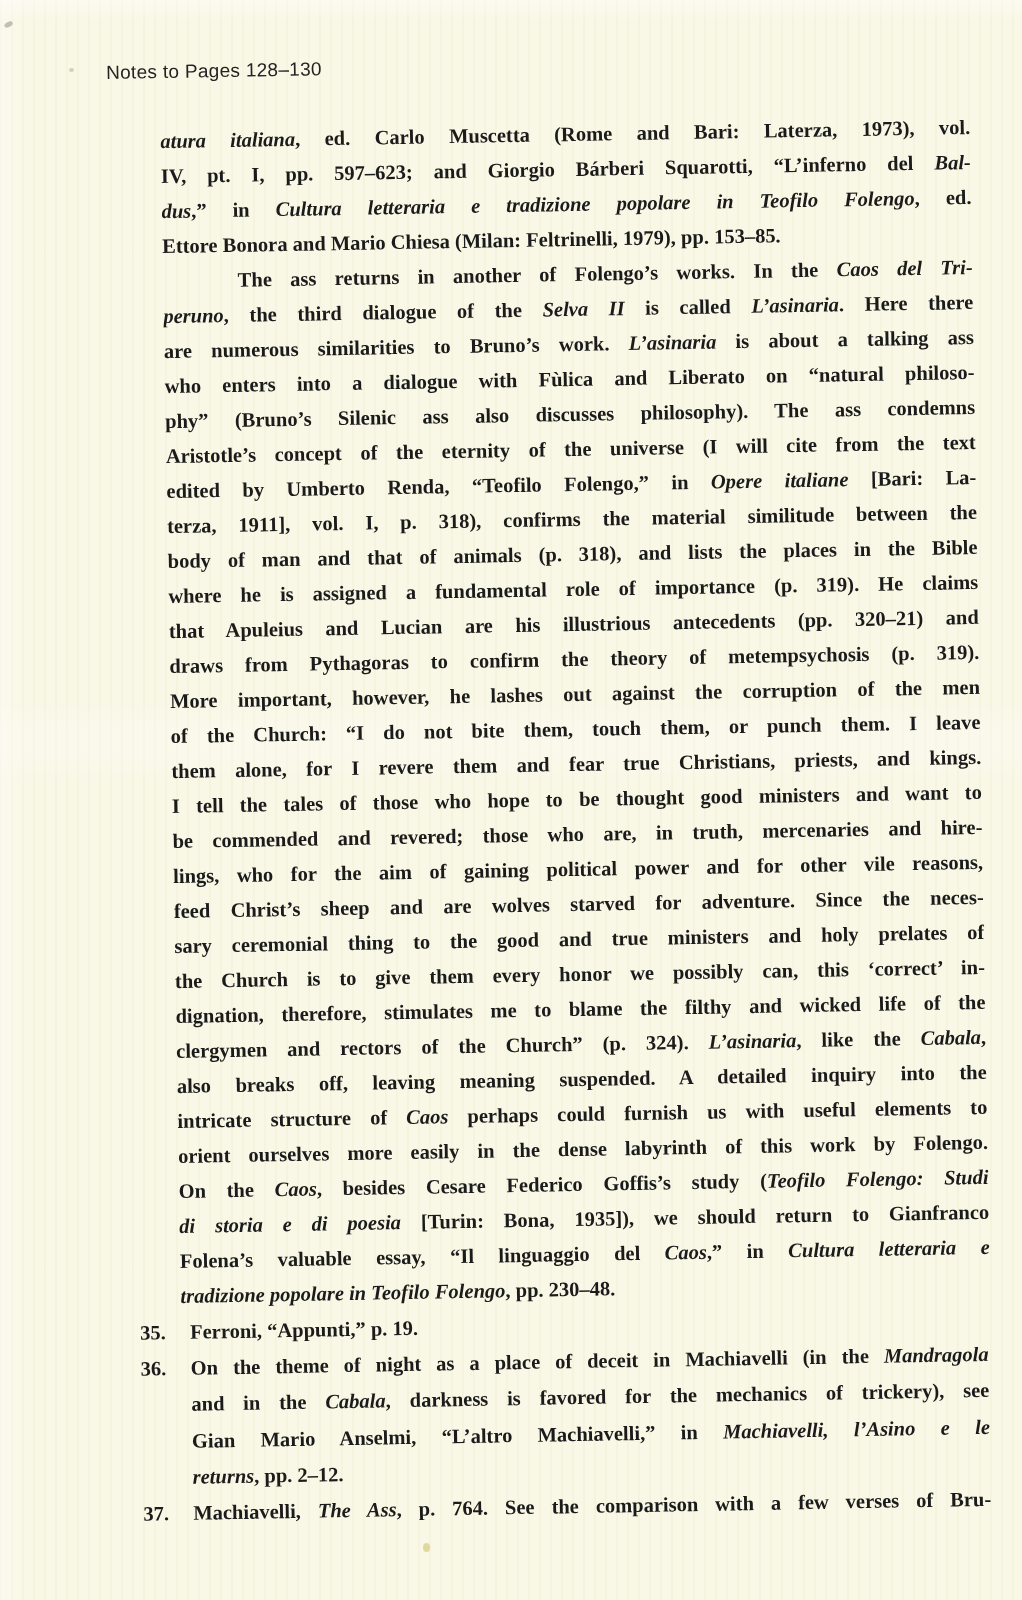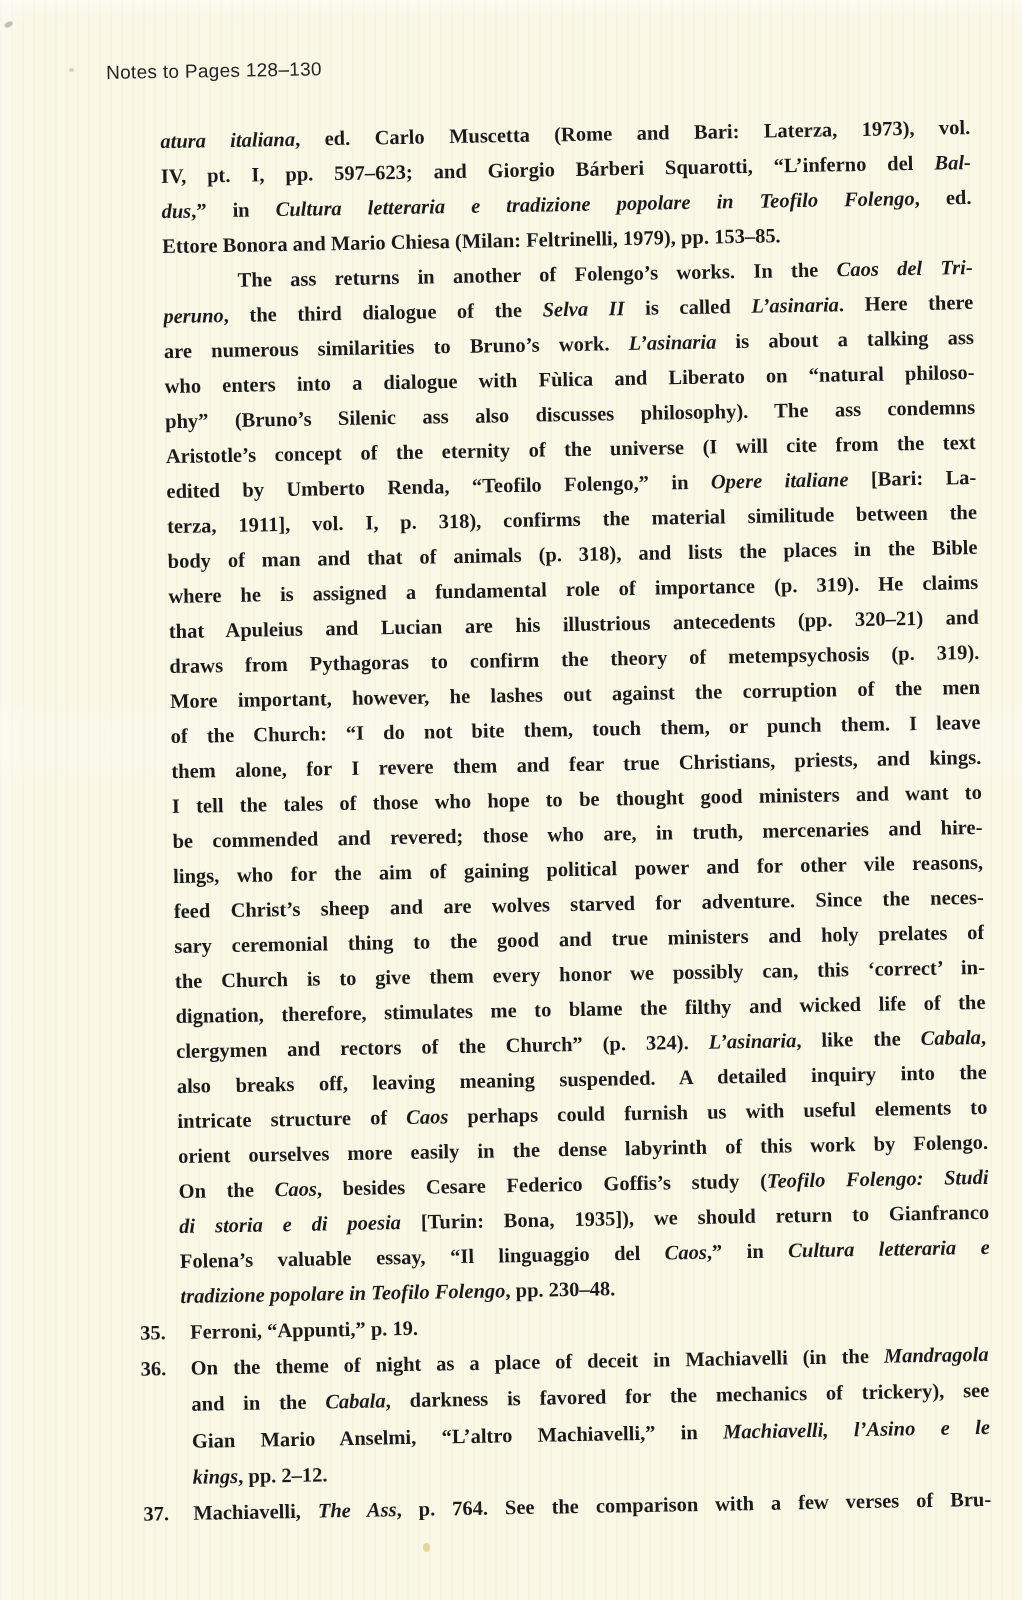--- a/index.html
+++ b/index.html
@@ -130,21 +130,21 @@
           <div class="note-lines">
             <div class="line"><span>Ferroni, “Appunti,” p. 19.</span></div>
           </div>
         </div>
         <div class="note">
           <div class="note-number">36.</div>
           <div class="note-lines">
             <div class="line just"><span>On the theme of night as a place of deceit in Machiavelli (in the </span><span class="it">Mandragola</span></div>
             <div class="line just"><span>and in the </span><span class="it">Cabala</span><span>, darkness is favored for the mechanics of trickery), see</span></div>
             <div class="line just"><span>Gian Mario Anselmi, “L’altro Machiavelli,” in </span><span class="it">Machiavelli, l’Asino e le</span></div>
-            <div class="line"><span class="it">kings</span><span>, pp. 2–12.</span></div>
+            <div class="line"><span class="it">returns</span><span>, pp. 2–12.</span></div>
           </div>
         </div>
         <div class="note">
           <div class="note-number">37.</div>
           <div class="note-lines">
             <div class="line just"><span>Machiavelli, </span><span class="it">The Ass</span><span>, p. 764. See the comparison with a few verses of Bru-</span></div>
           </div>
         </div>
       </div>
   </div>

